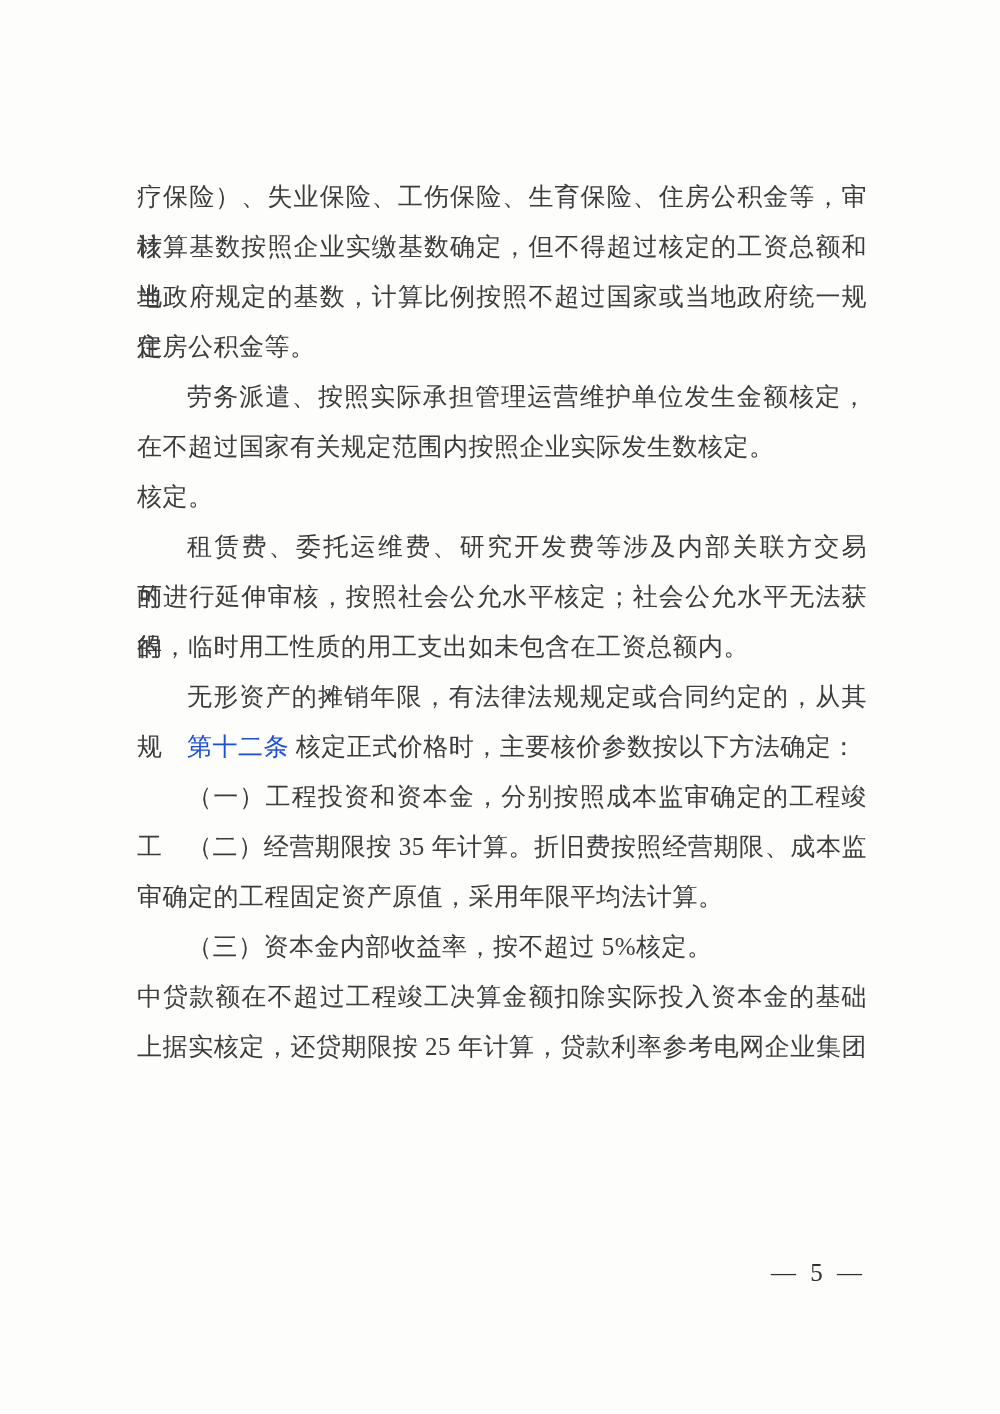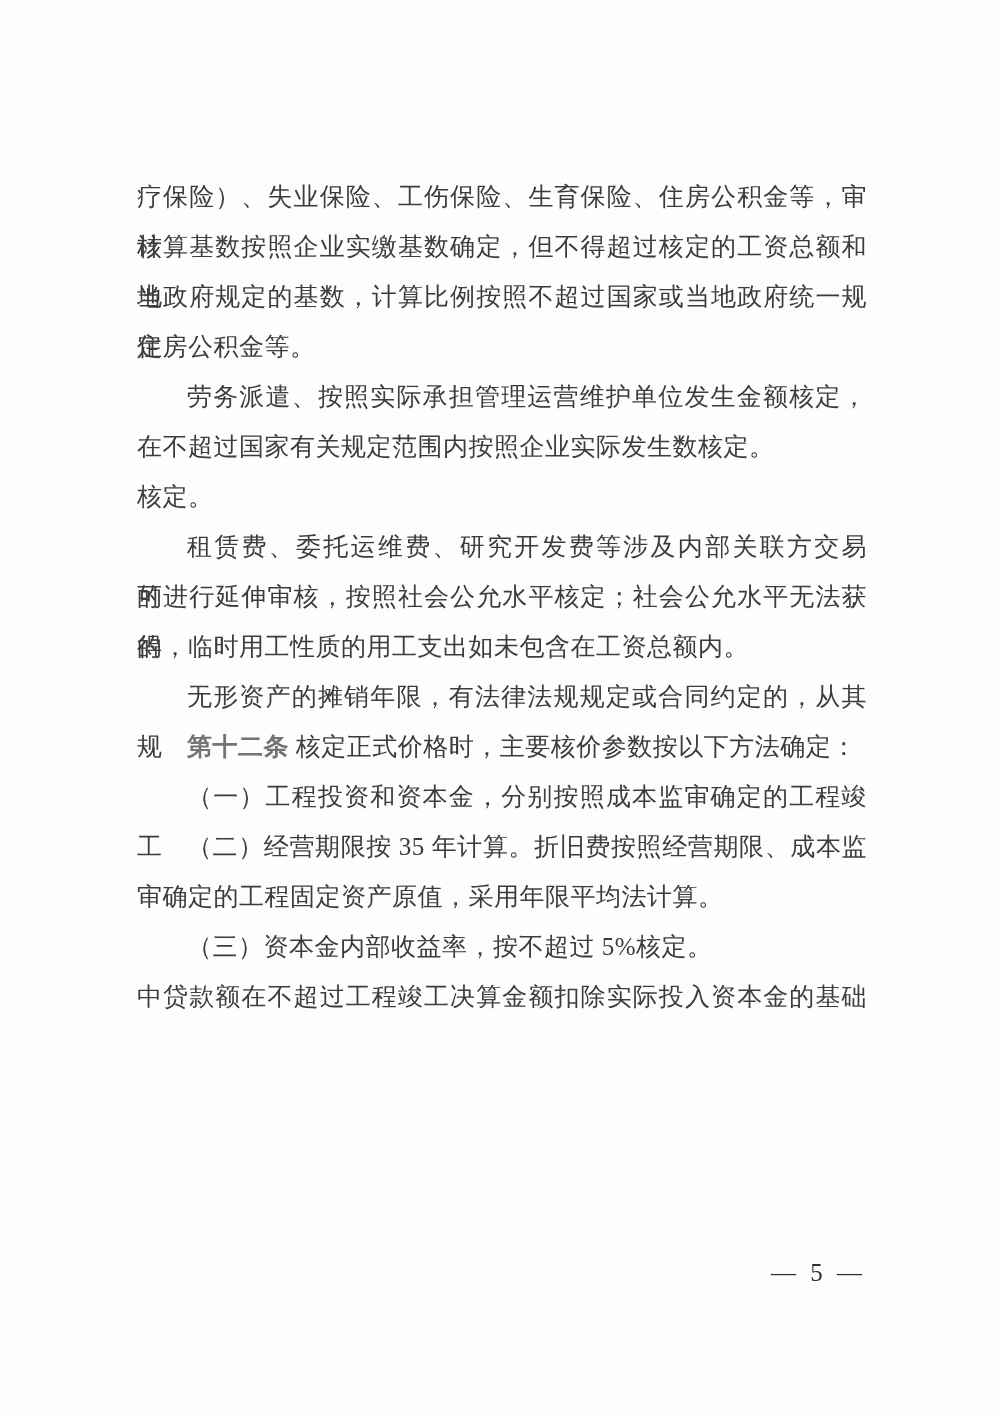--- a/index.html
+++ b/index.html
@@ -31,22 +31,22 @@
     text-align-last: justify;
     white-space: normal;
     height: 50px;
     overflow: visible;
   }
   .line.para-last { text-align-last: left; }
   .line.justify-last { text-align-last: justify; }
   .line.para-first.indented { text-indent: 2em; }
 
   .bold-term {
-    font-weight: bold;
-    color: #737373;
+    font-weight: normal;
+    color: #1d4ed8;
   }
 
   .footer {
     position: absolute;
     top: 1256px;
     right: 134px;
     font-size: 25px;
     line-height: 34px;
     color: #303030;
     letter-spacing: 4px;
@@ -67,15 +67,16 @@
       <div class="line para-first indented">租赁费、委托运维费、研究开发费等涉及内部关联方交易的，</div>
       <div class="line">可进行延伸审核，按照社会公允水平核定；社会公允水平无法获得</div>
       <div class="line para-last">的，临时用工性质的用工支出如未包含在工资总额内。</div>
       <div class="line para-first indented">无形资产的摊销年限，有法律法规规定或合同约定的，从其规</div>
       <div class="line para-first indented para-last"><span class="bold-term">第十二条</span> 核定正式价格时，主要核价参数按以下方法确定：</div>
       <div class="line para-first indented">（一）工程投资和资本金，分别按照成本监审确定的工程竣工</div>
       <div class="line para-first indented">（二）经营期限按 35 年计算。折旧费按照经营期限、成本监</div>
       <div class="line para-last">审确定的工程固定资产原值，采用年限平均法计算。</div>
       <div class="line para-first indented para-last">（三）资本金内部收益率，按不超过 5%核定。</div>
       <div class="line">中贷款额在不超过工程竣工决算金额扣除实际投入资本金的基础</div>
+      <div class="line justify-last">上据实核定，还贷期限按 25 年计算，贷款利率参考电网企业集团</div>
     </main>
   <div class="footer">— 5 —</div>
 </div>
 
 </body></html>

